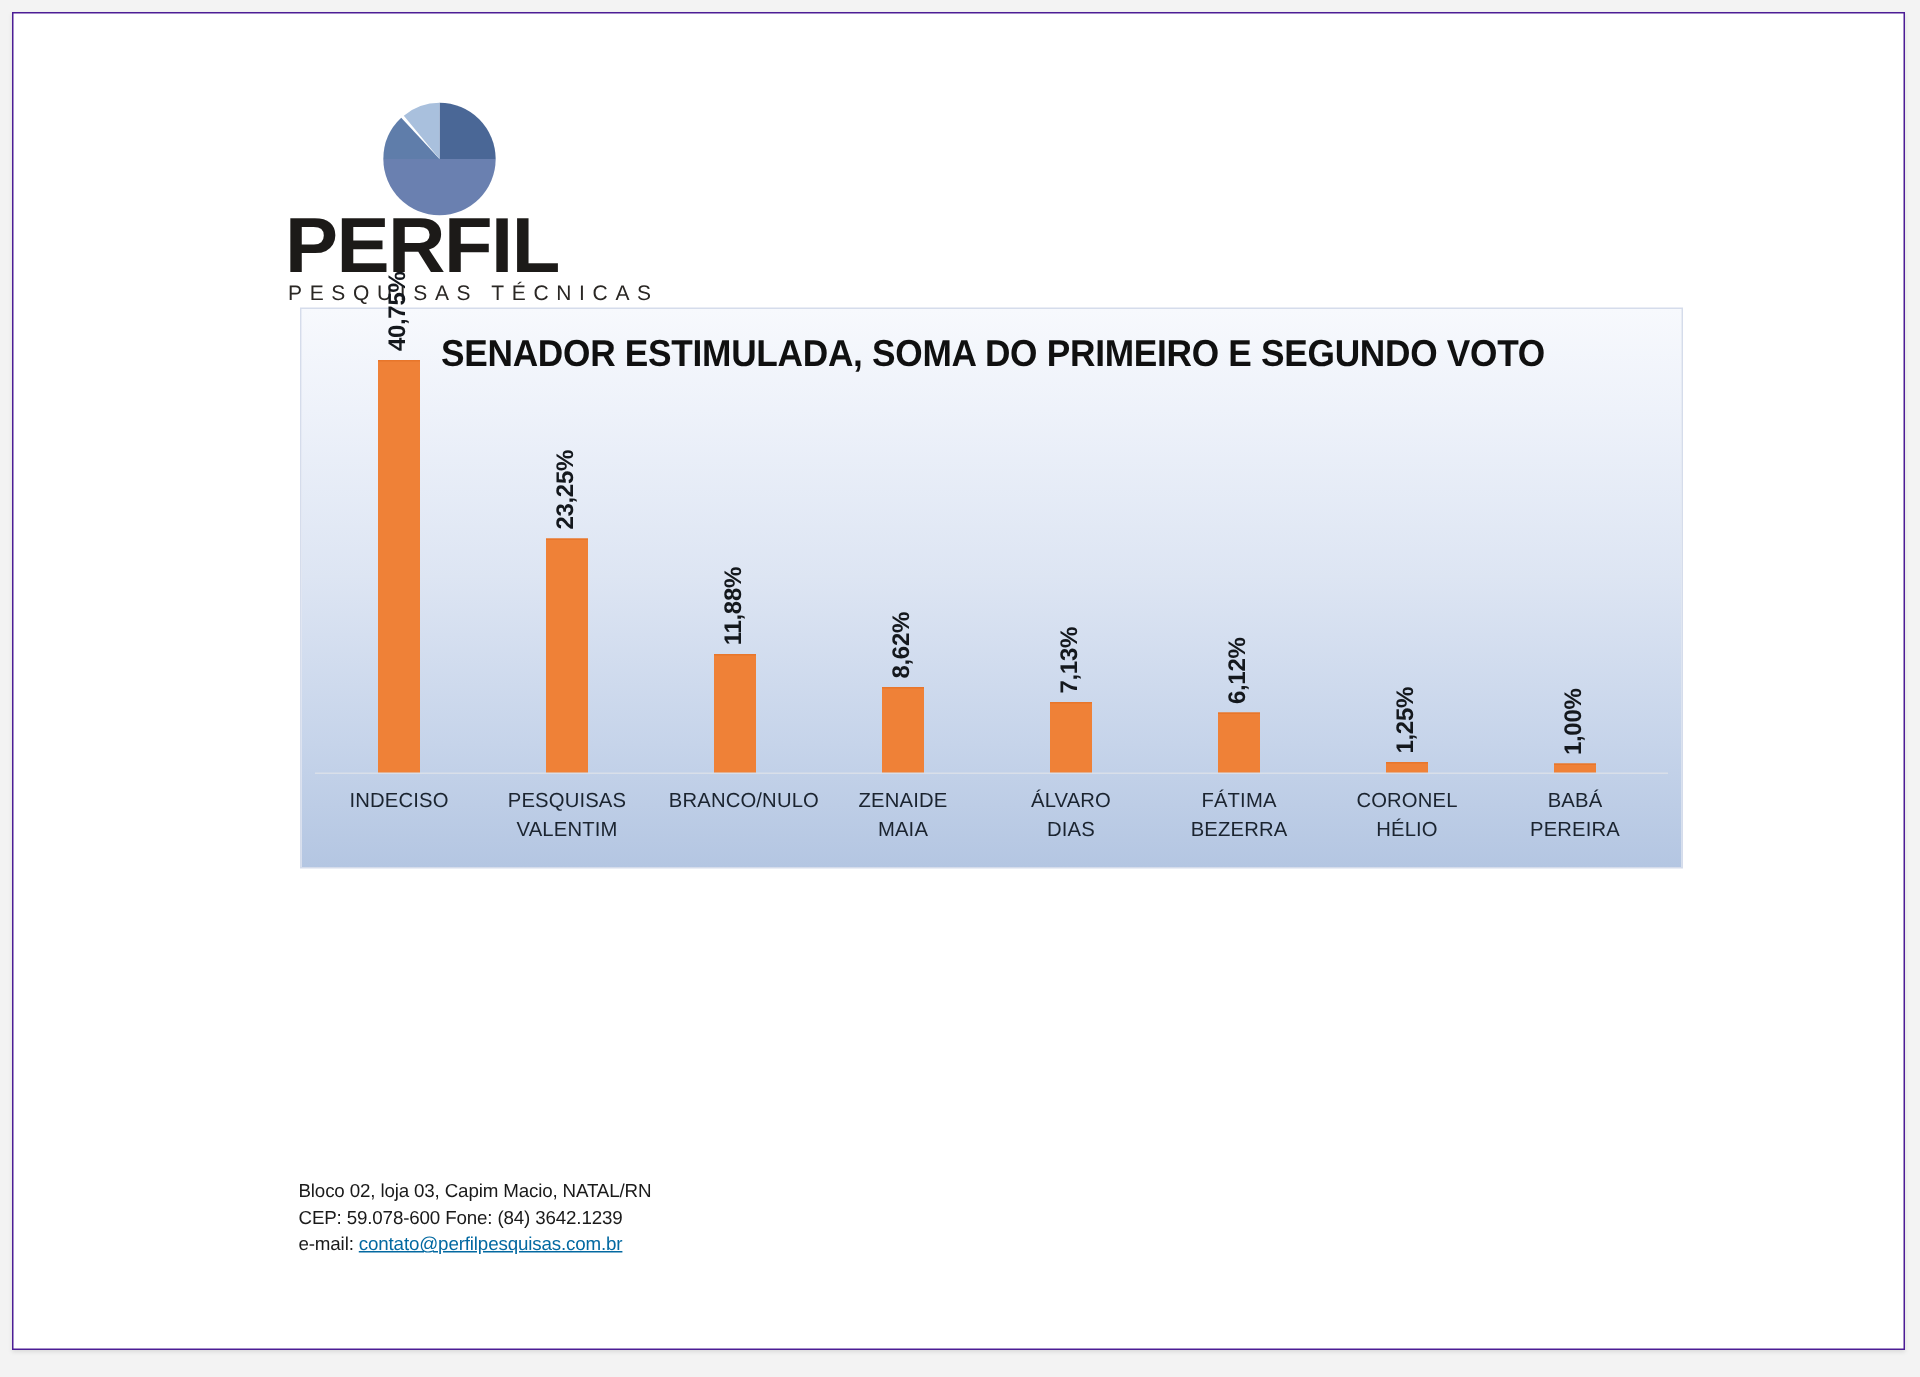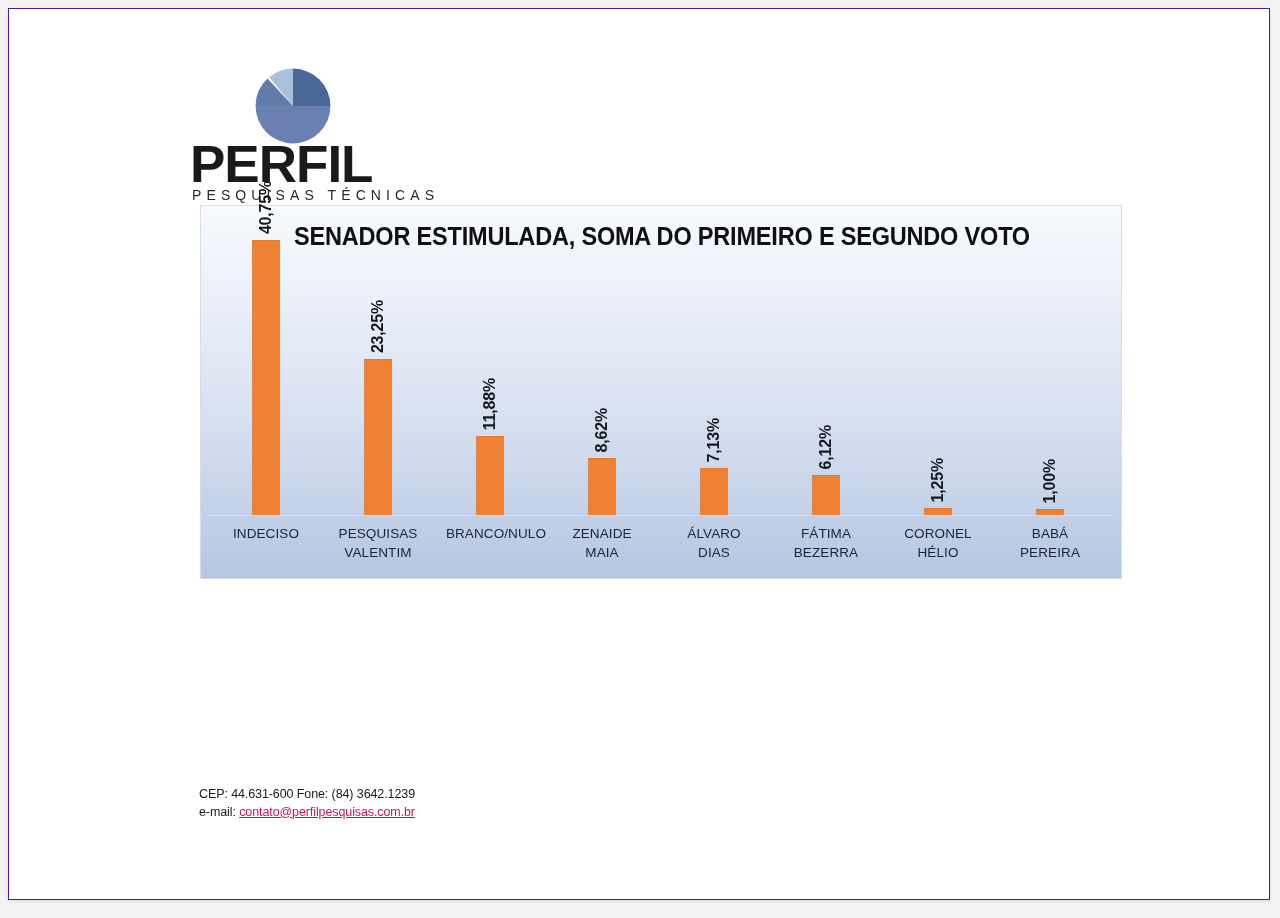--- a/index.html
+++ b/index.html
@@ -164,21 +164,21 @@
   .footer {
     position: absolute;
     left: 190px;
     top: 777px;
     font-size: 12.5px;
     color: #1a1a1a;
     line-height: 17.5px;
     letter-spacing: -0.1px;
   }
   .footer .mail-link {
-    color: #be185d;
+    color: #0369a1;
     text-decoration: underline;
   }
 </style>
 </head>
 <body>
 
 <div class="page">
 
   <div class="logo-block">
     <svg class="logo-pie" viewBox="0 0 100 100">
@@ -260,17 +260,18 @@
           <div>HÉLIO</div>
         </div>
         <div class="cat" style="left: 784px;">
           <div>BABÁ</div>
           <div>PEREIRA</div>
         </div>
       </div>
   </div>
 
   <div class="footer">
-    <div>CEP: 44.631-600 Fone: (84) 3642.1239</div>
+    <div>Bloco 02, loja 03, Capim Macio, NATAL/RN</div>
+    <div>CEP: 59.078-600 Fone: (84) 3642.1239</div>
     <div><span>e-mail: </span><a class="mail-link" href="#">contato@perfilpesquisas.com.br</a></div>
   </div>
 
 </div>
 
 </body></html>

